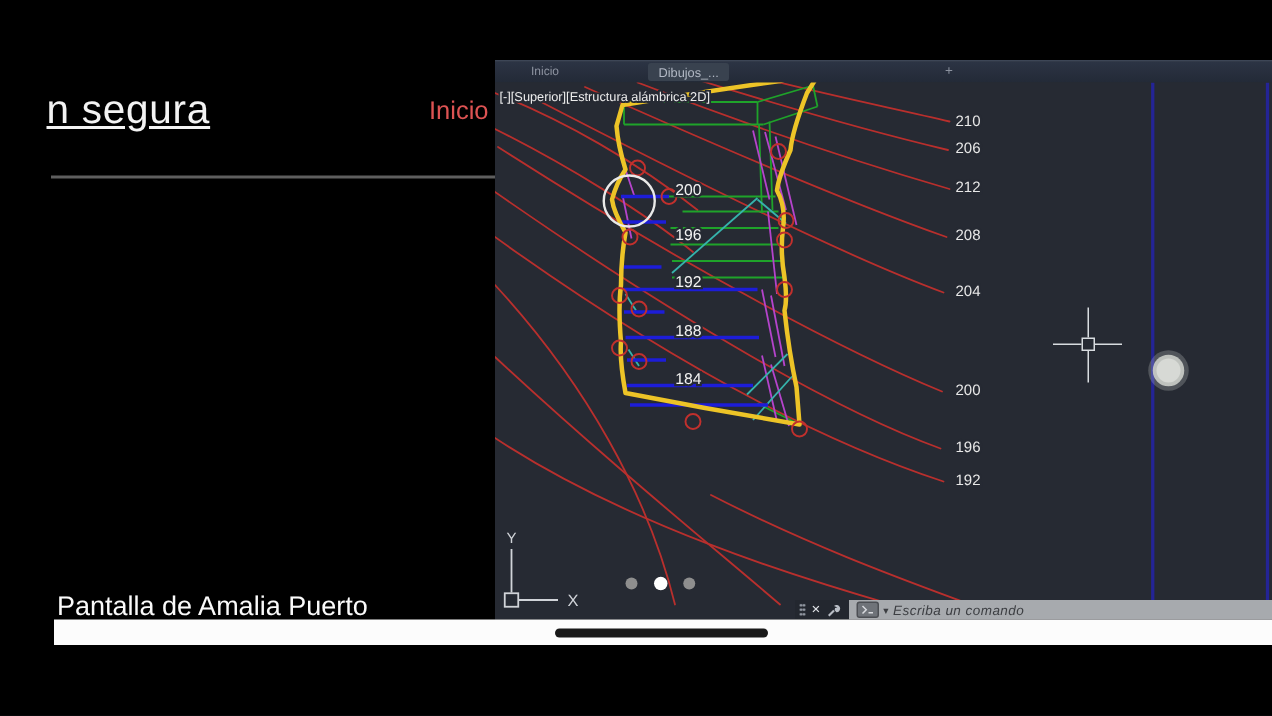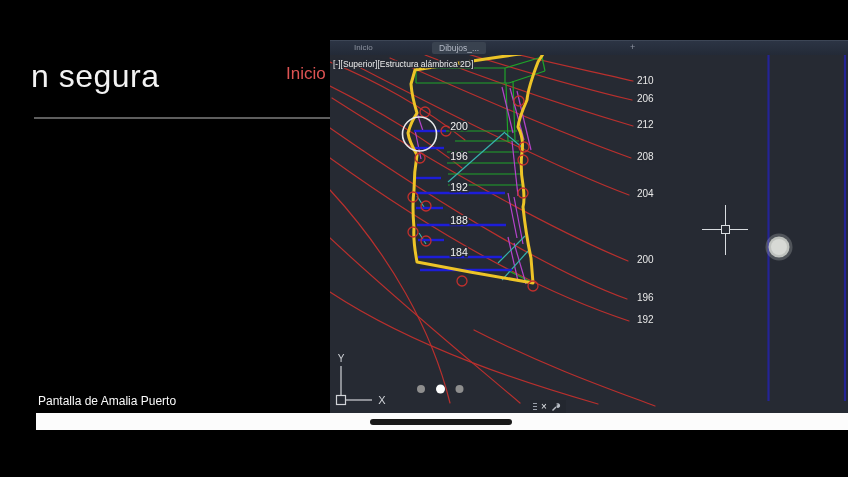--- a/index.html
+++ b/index.html
@@ -2,31 +2,31 @@
 <html><head>
 <meta charset="utf-8">
 <style>
   html,body{margin:0;padding:0;background:#000;}
   .stage{
     position:relative;width:848px;height:477px;background:#000;overflow:hidden;
     font-family:"Liberation Sans",sans-serif;
   }
   
   .big-title{
-    position:absolute;left:31px;top:58px;color:#f3f3f3;font-size:32px;
-    letter-spacing:.5px;white-space:nowrap;font-weight:400;
+    position:absolute;left:31px;top:58px;color:#f3f3f3;font-size:27px;
+    letter-spacing:.5px;white-space:nowrap;font-weight:400;text-decoration:underline;
   }
   .exit-link{
     position:absolute;left:286px;top:64px;font-size:17px;color:#dd5353;cursor:pointer;
   }
   .title-underline{
     position:absolute;left:34px;top:117px;width:298px;height:2px;background:#5e5e5e;
   }
   .share-label{
-    position:absolute;left:38px;top:394px;font-size:12px;color:#fafafa;white-space:nowrap;
+    position:absolute;left:38px;top:394px;font-size:18px;color:#fafafa;white-space:nowrap;
   }
   .white-strip{
     position:absolute;left:36px;top:413px;width:812px;height:17px;background:#fcfcfc;
   }
   .handle-bar{
     position:absolute;left:370px;top:419px;width:142px;height:6px;border-radius:3px;background:#191919;
   }
   
   .cad-window{
     position:absolute;left:330px;top:40px;width:602px;height:373px;background:#262a33;overflow:hidden;
@@ -251,20 +251,30 @@
       
       <div class="cmdbar">
         <div class="cmd-dark">
           <span class="grip"></span>
           <span class="cmd-close">×</span>
           <svg width="10" height="10" viewBox="0 0 10 10">
             <path d="M1.5,8.5 L5,5" stroke="#b9bec6" stroke-width="1.4" fill="none"></path>
             <path d="M5,2 a2.4,2.4 0 1 1 1.6,4.1 l-1.2,-1.2 0.3,-1.6 1.6,-0.3 z" fill="#b9bec6"></path>
           </svg>
         </div>
+        <div class="cmd-light">
+          <span class="prompt-box">
+            <svg width="9" height="7" viewBox="0 0 9 7">
+              <path d="M1,1 L3.5,3.5 L1,6" stroke="#d8dade" stroke-width="1" fill="none"></path>
+              <path d="M5,5.5 L8,5.5" stroke="#d8dade" stroke-width="1"></path>
+            </svg>
+          </span>
+          <span class="cmd-caret">▾</span>
+          <span class="cmd-text">Escriba un comando</span>
+        </div>
       </div>
     </div>
   </div>
 
   <div class="white-strip"></div>
   <div class="handle-bar"></div>
 
 </div>
 
 </body></html>

